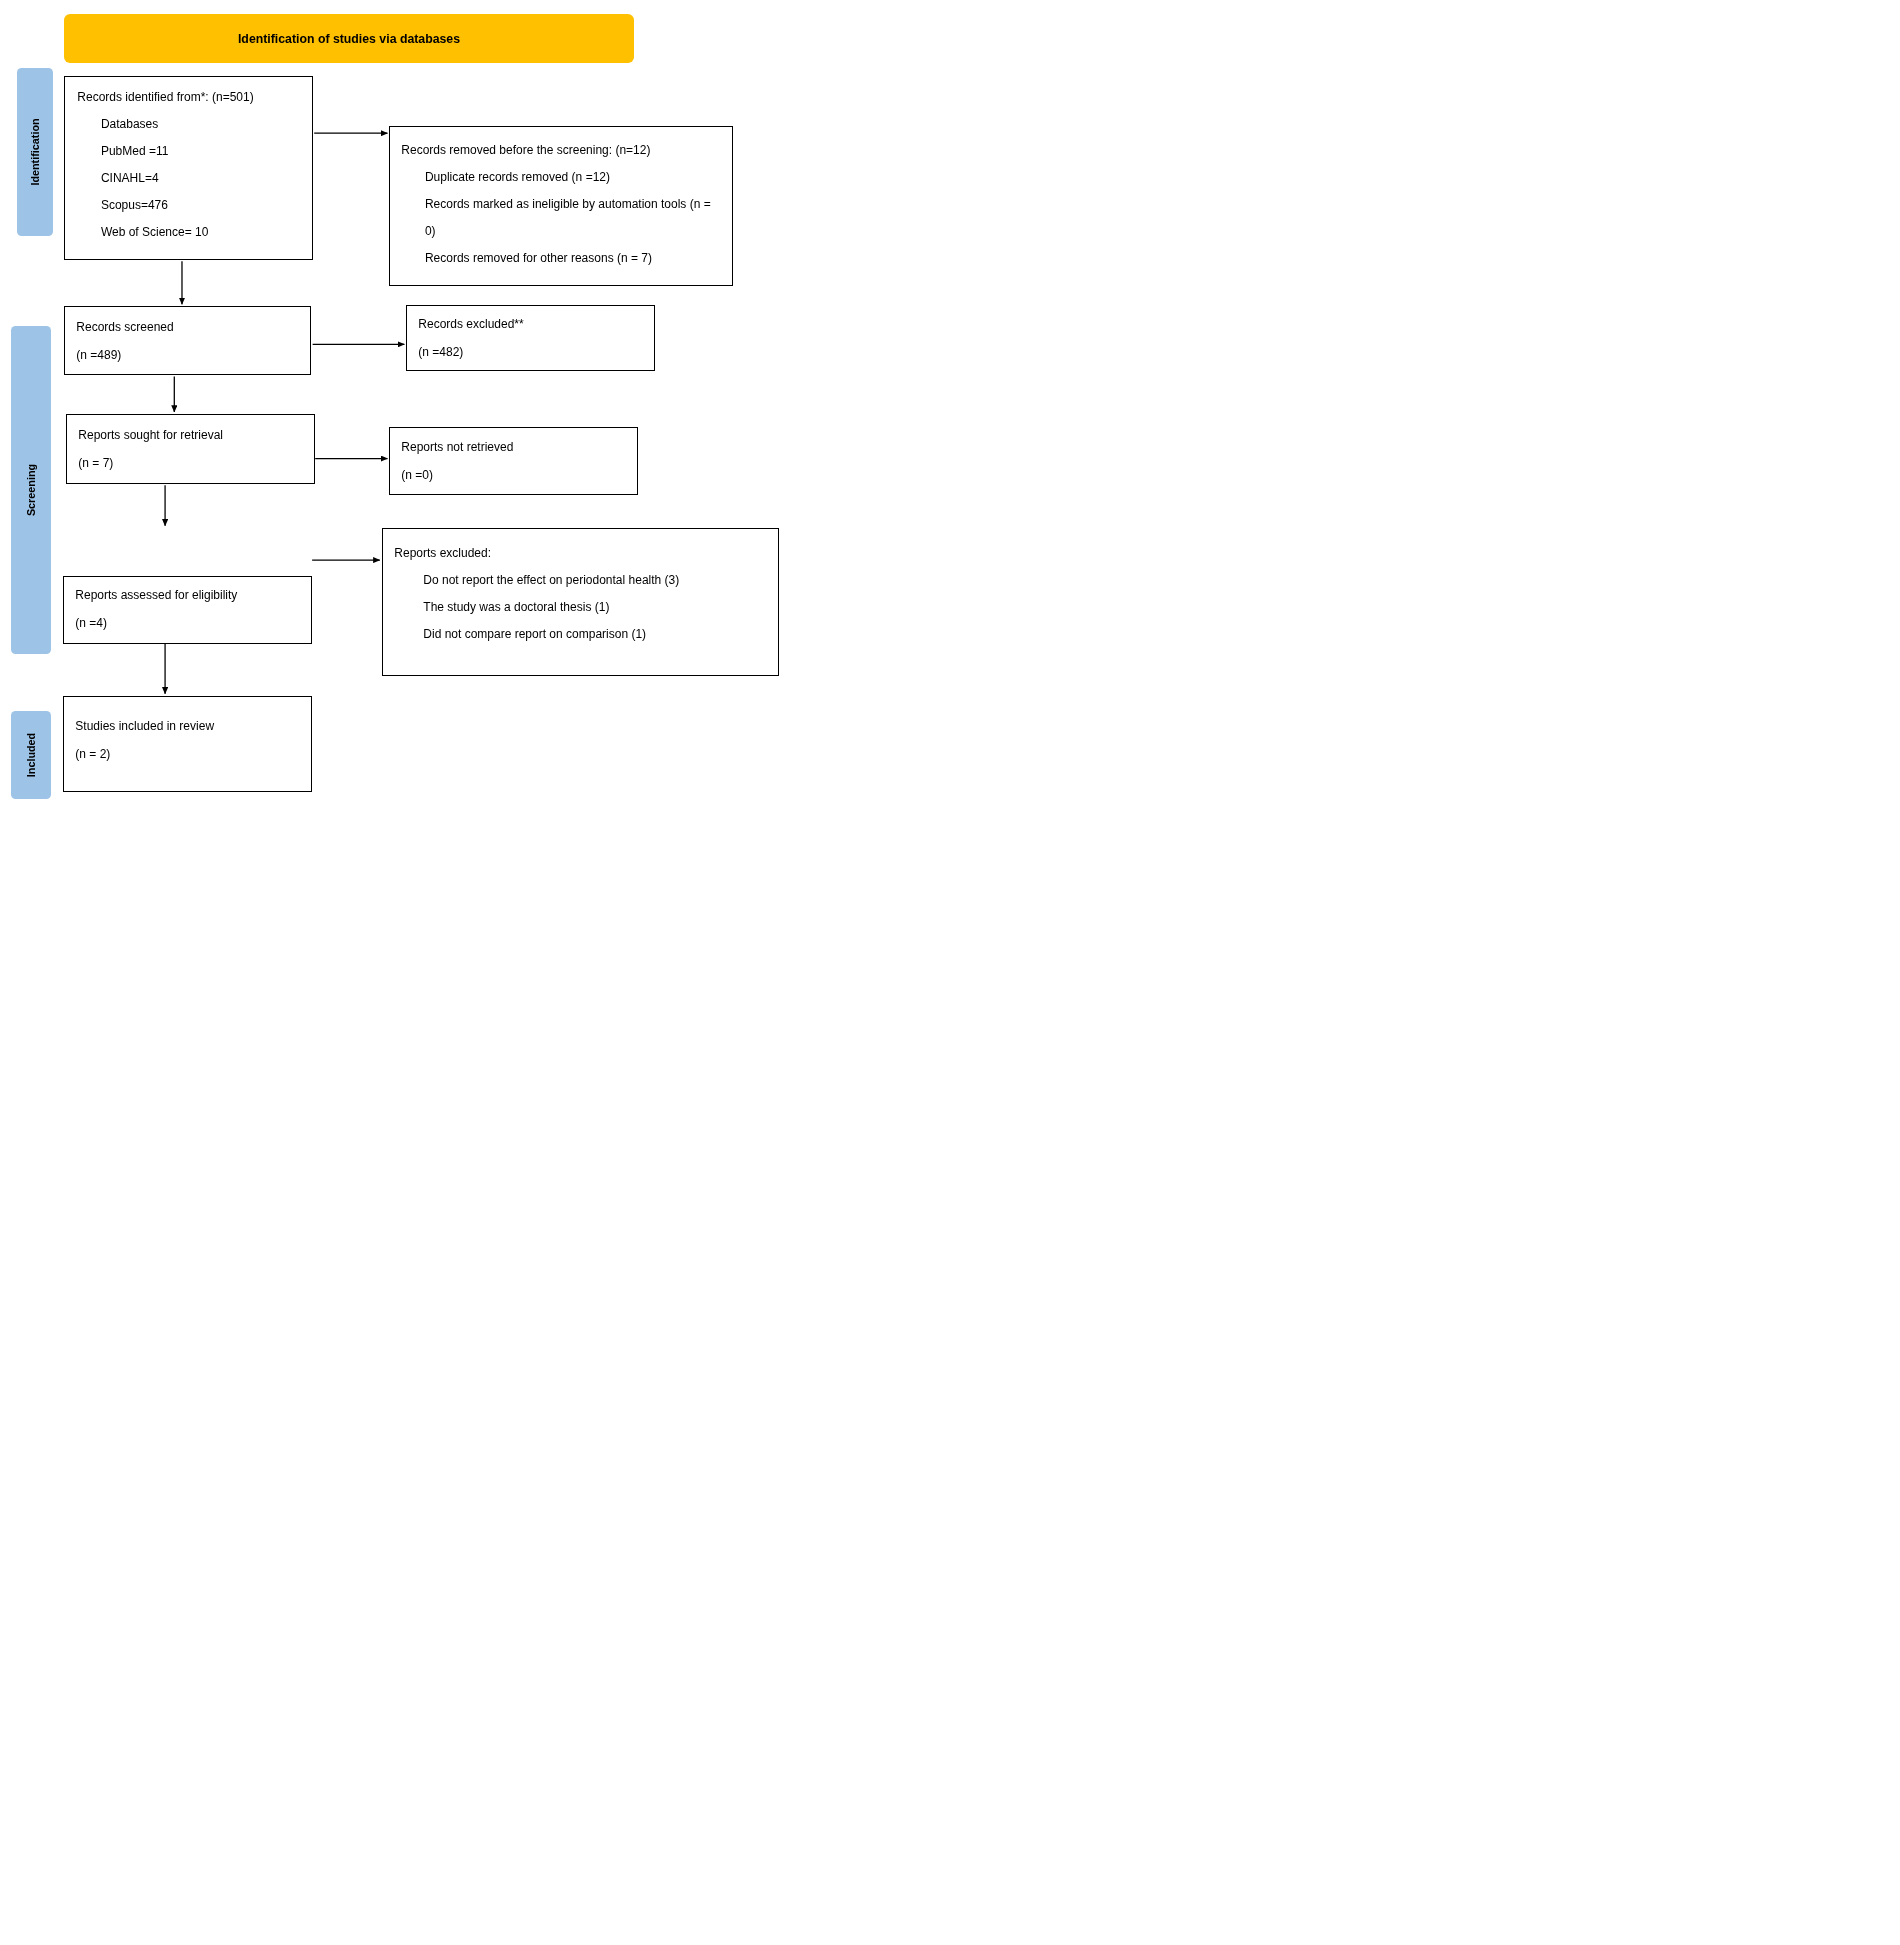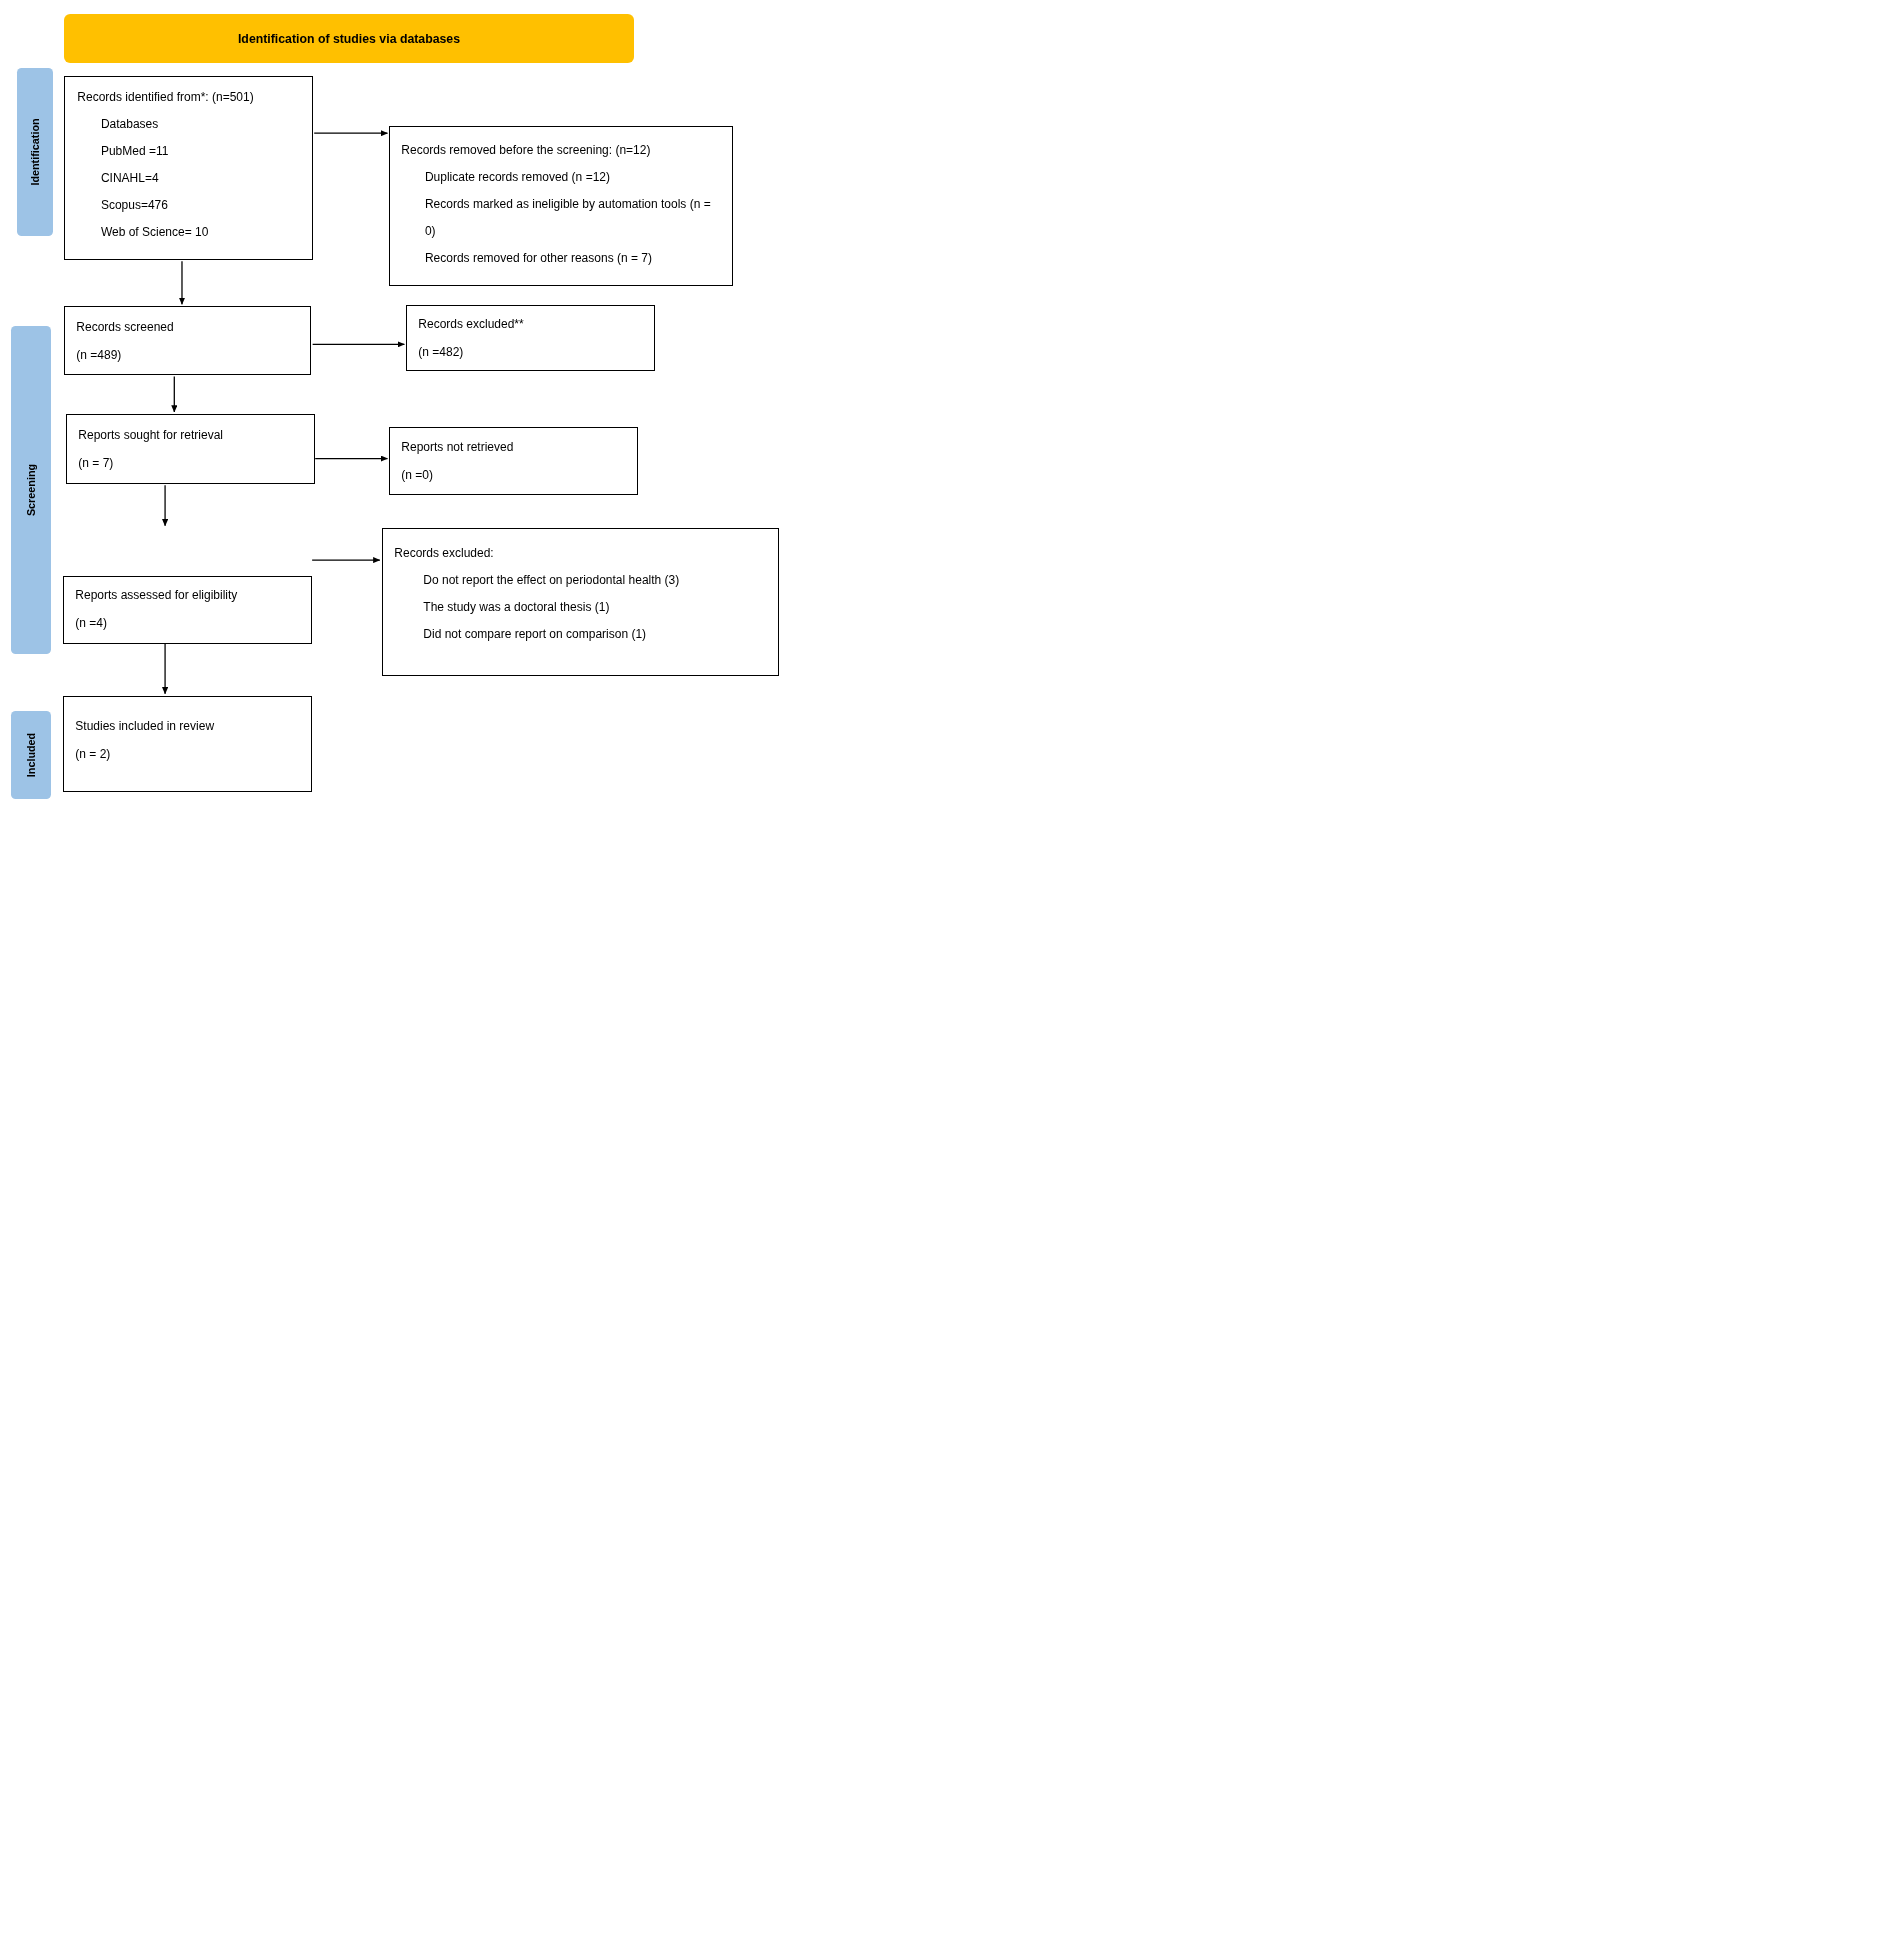--- a/index.html
+++ b/index.html
@@ -132,21 +132,21 @@
     <div class="line">Reports not retrieved</div>
     <div class="line">(n =0)</div>
   </div>
 
   <div class="box box-assessed">
     <div class="line">Reports assessed for eligibility</div>
     <div class="line">(n =4)</div>
   </div>
 
   <div class="box box-repexcluded">
-    <div class="line">Records excluded:</div>
+    <div class="line">Reports excluded:</div>
     <div class="indent">Do not report the effect on periodontal health (3)</div>
     <div class="indent">The study was a doctoral thesis (1)</div>
     <div class="indent">Did not compare report on comparison (1)</div>
   </div>
 
   <div class="box box-included">
     <div class="line">Studies included in review</div>
     <div class="line">(n = 2)</div>
   </div>
 

